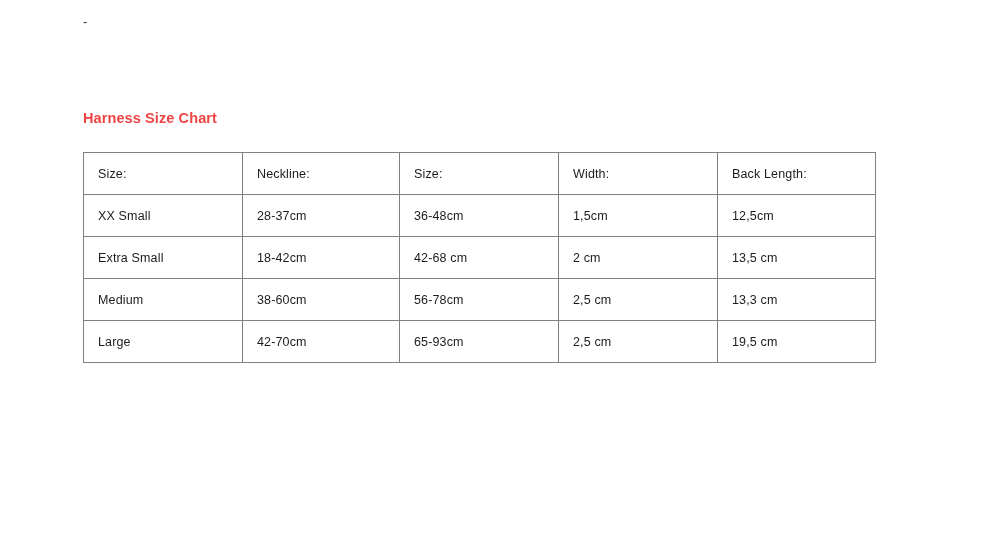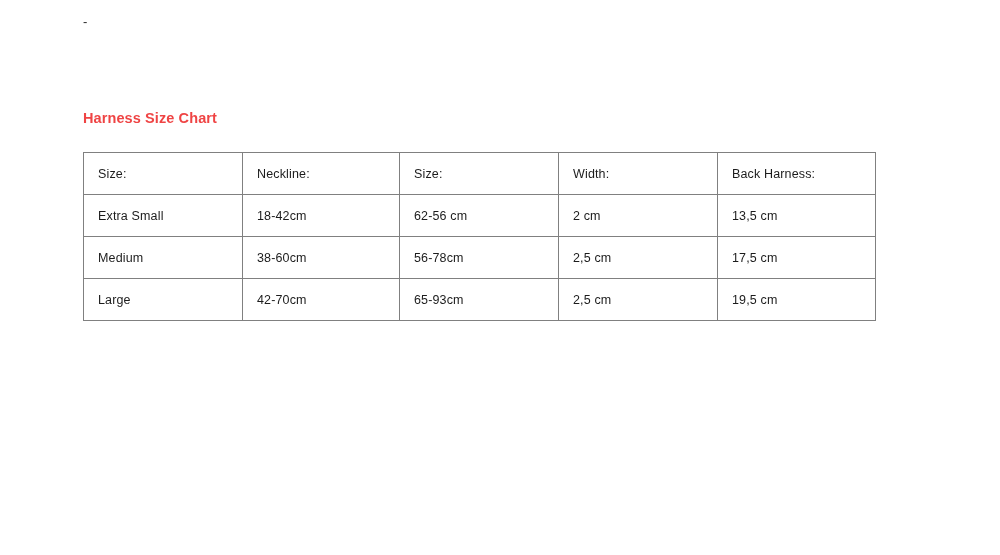--- a/index.html
+++ b/index.html
@@ -95,37 +95,44 @@
       <col class="c-chest">
       <col class="c-width">
       <col class="c-backlen">
     </colgroup>
     <thead>
       <tr>
         <th>Size:</th>
         <th>Neckline:</th>
         <th>Size:</th>
         <th>Width:</th>
-        <th>Back Harness:</th>
+        <th>Back Length:</th>
       </tr>
     </thead>
     <tbody>
       <tr>
+        <td>XX Small</td>
+        <td>28-37cm</td>
+        <td>36-48cm</td>
+        <td>1,5cm</td>
+        <td>12,5cm</td>
+      </tr>
+      <tr>
         <td>Extra Small</td>
         <td>18-42cm</td>
-        <td>62-56 cm</td>
+        <td>42-68 cm</td>
         <td>2 cm</td>
         <td>13,5 cm</td>
       </tr>
       <tr>
         <td>Medium</td>
         <td>38-60cm</td>
         <td>56-78cm</td>
         <td>2,5 cm</td>
-        <td>17,5 cm</td>
+        <td>13,3 cm</td>
       </tr>
       <tr>
         <td>Large</td>
         <td>42-70cm</td>
         <td>65-93cm</td>
         <td>2,5 cm</td>
         <td>19,5 cm</td>
       </tr>
     </tbody>
   </table>

